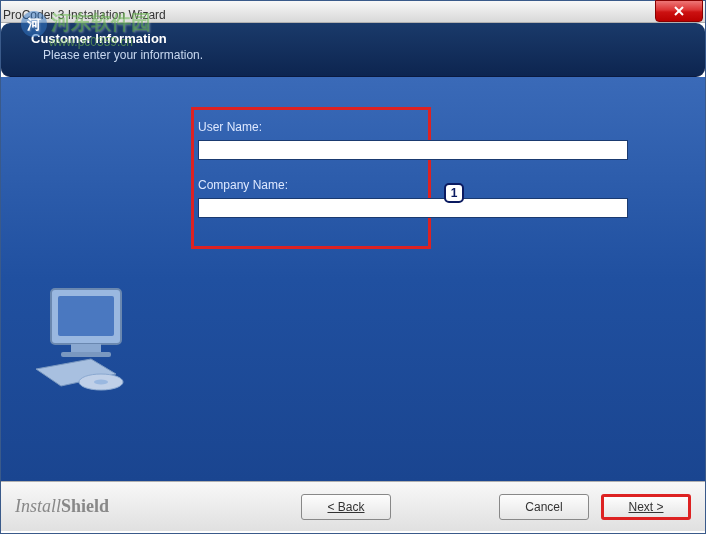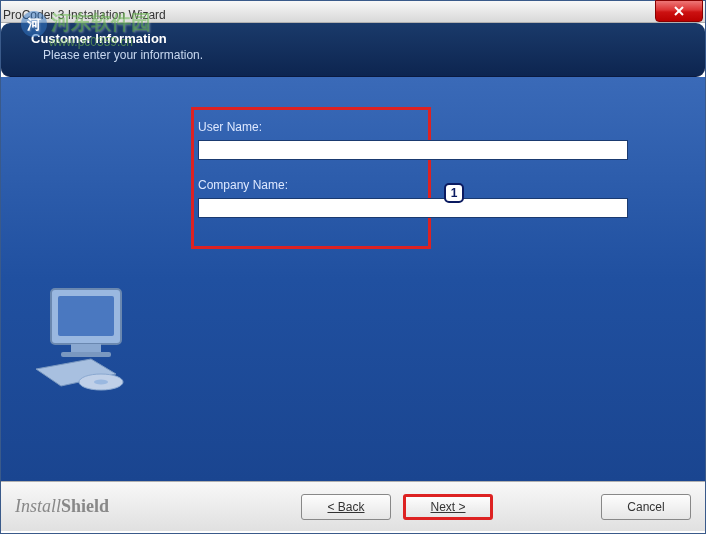--- a/index.html
+++ b/index.html
@@ -258,22 +258,22 @@
   </div>
 
   <div class="footer">
     <div class="brand">
       <span>Install</span><b>Shield</b>
     </div>
     <div class="footer-buttons">
       <button class="btn back">
           <span>&lt; Back</span>
         </button>
+      <button class="btn cancel">
+          <span>Cancel</span>
+        </button>
       <button class="btn next">
           <span>Next &gt;</span>
         </button>
-      <button class="btn cancel">
-          <span>Cancel</span>
-        </button>
     </div>
   </div>
 
 </div>
 
 </body></html>

